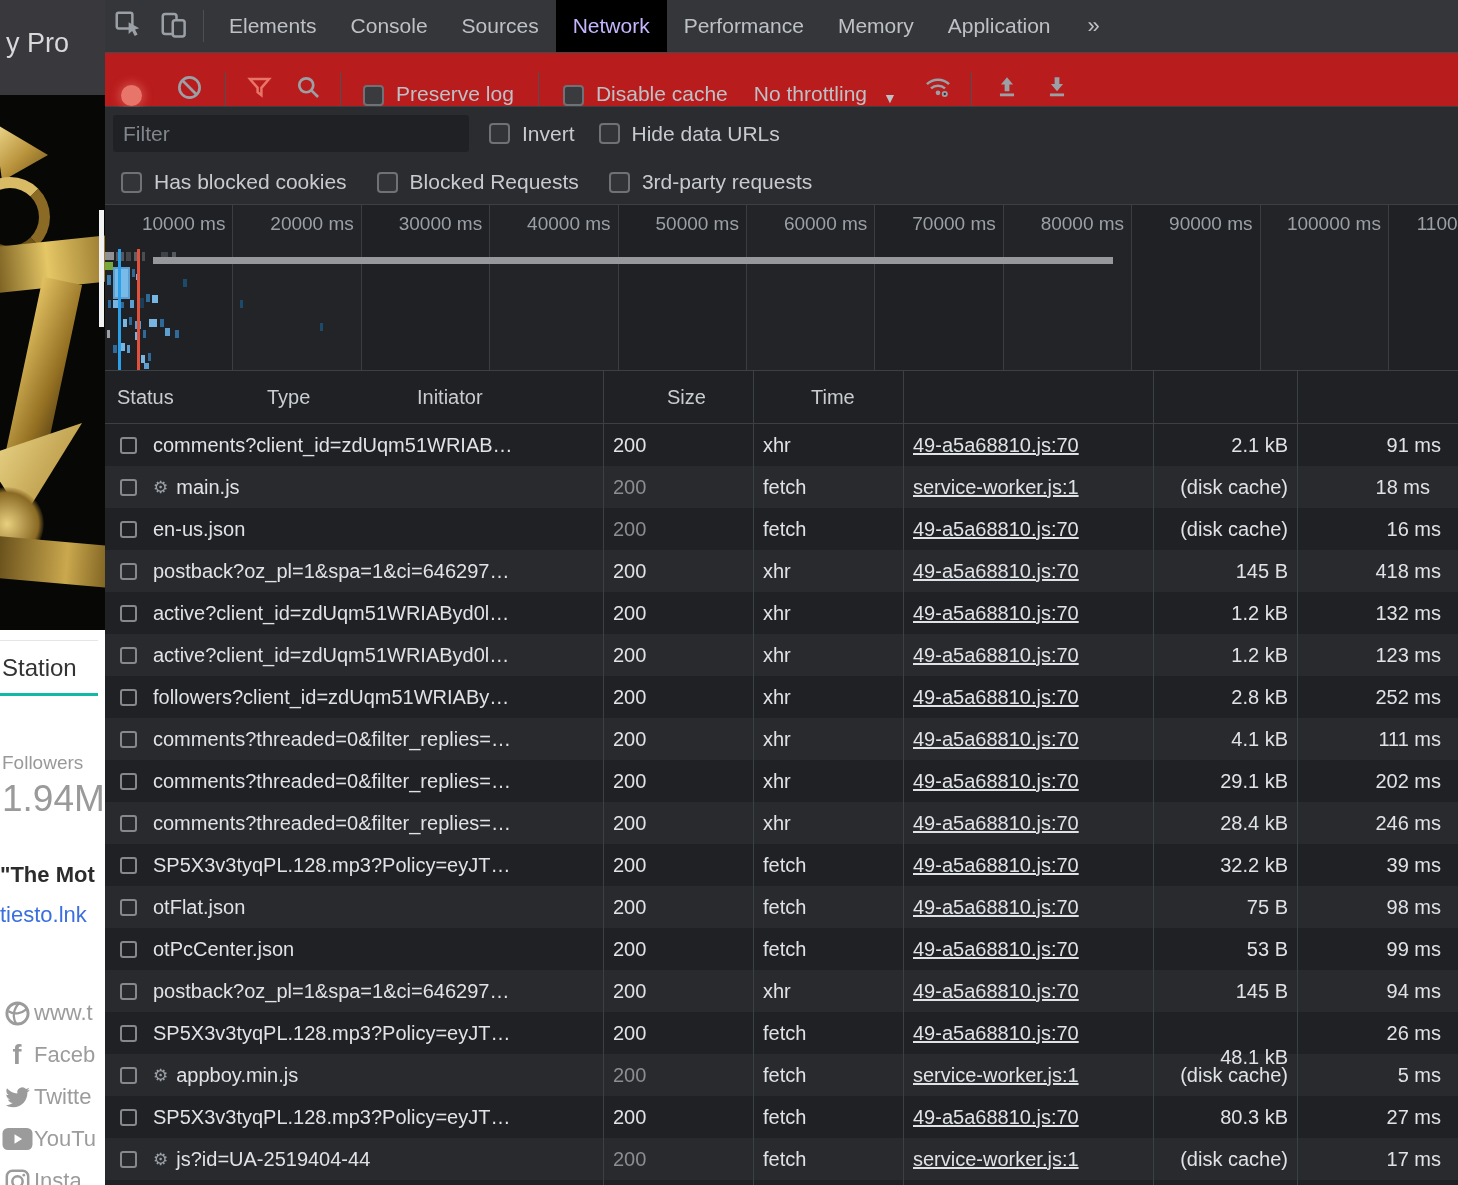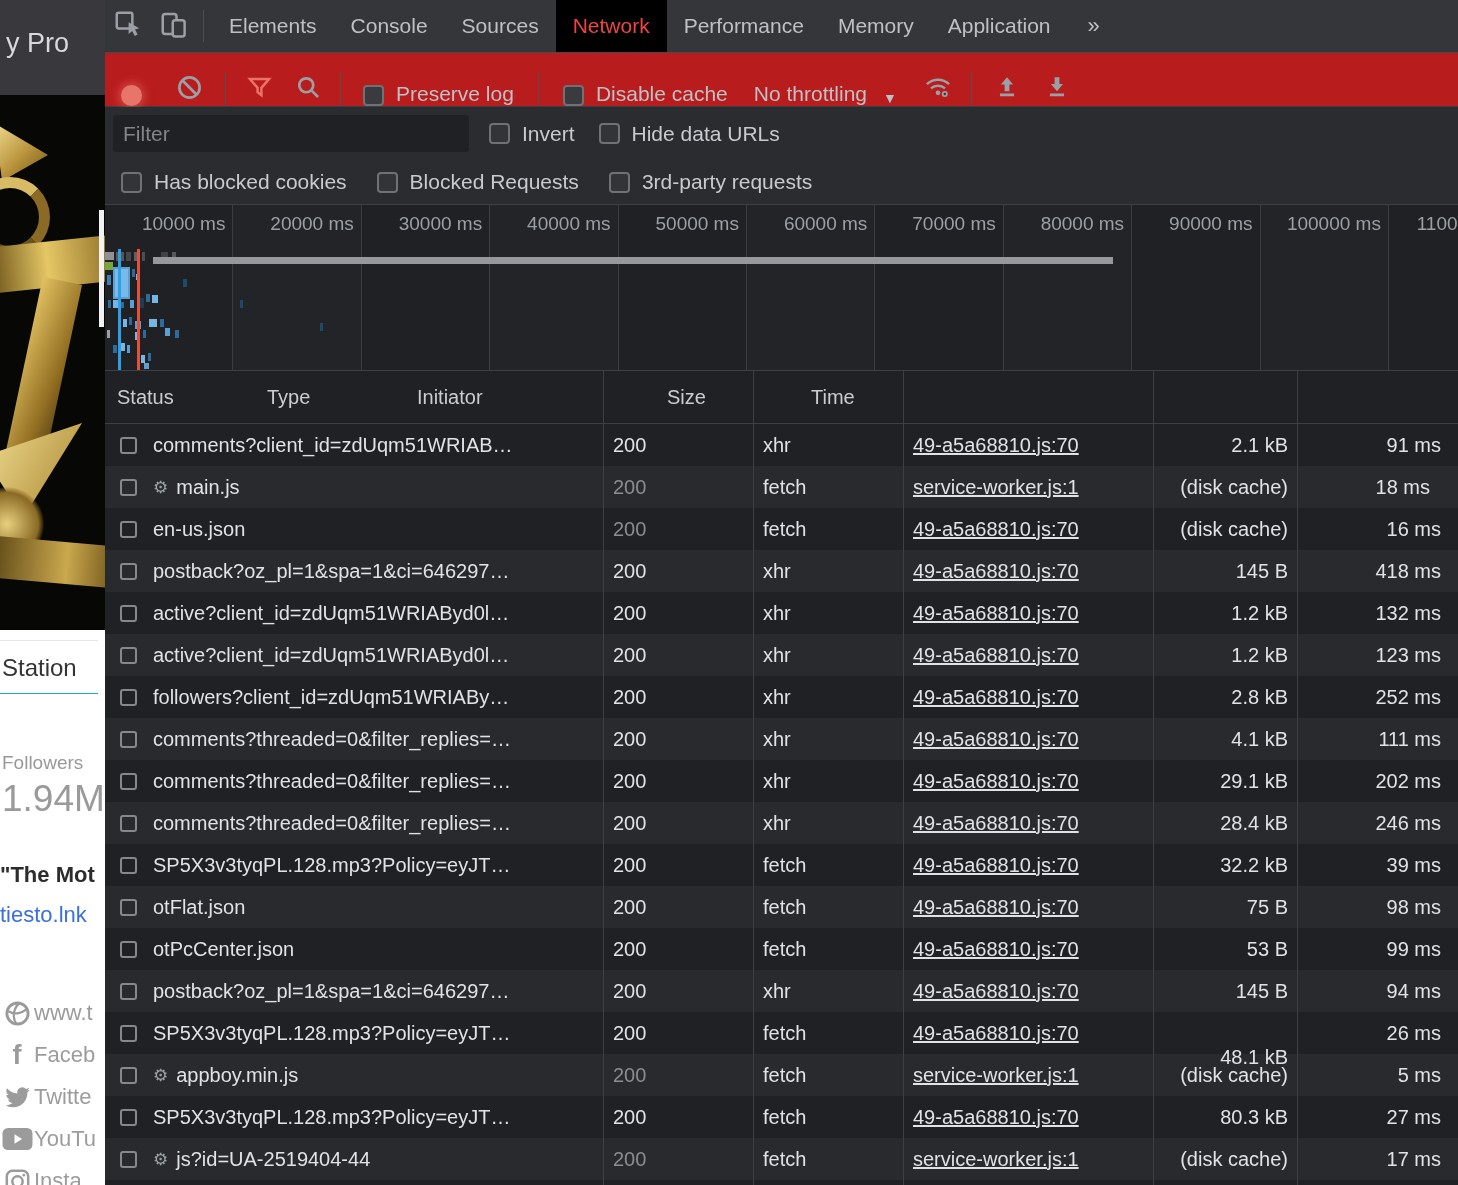--- a/index.html
+++ b/index.html
@@ -19,38 +19,38 @@
   .g4{position:absolute;left:24px;top:184px;width:40px;height:178px;transform:rotate(12deg);
     background:linear-gradient(100deg,#e2c162,#936f22 70%,#5e4716);}
   .g5{position:absolute;left:-16px;top:328px;width:98px;height:95px;
     background:linear-gradient(120deg,#f1dd92,#a9852f);clip-path:polygon(0 35%,100% 0,40% 100%);}
   .g6{position:absolute;left:-30px;top:392px;width:74px;height:74px;border-radius:50%;
     background:radial-gradient(circle,#e8cf7f 0%,#8a6a24 60%,transparent 72%);}
   .g7{position:absolute;left:-10px;top:446px;width:128px;height:42px;transform:rotate(5deg);
     background:linear-gradient(90deg,#5e4716,#caa84e 60%,#6e5318);}
   .page-white{position:absolute;left:0;top:630px;width:105px;height:555px;background:#fff;}
   .station-row{position:absolute;left:0;top:10px;width:98px;height:52px;border-top:1px solid #e5e5e5;
-    border-bottom:1px solid #14b8a6;color:#333;font-size:24px;}
+    border-bottom:3px solid #14b8a6;color:#333;font-size:24px;}
   .station-row span{position:absolute;left:2px;top:13px;white-space:nowrap;}
   .followers-label{position:absolute;left:2px;top:122px;color:#999;font-size:19px;white-space:nowrap;}
   .followers-count{position:absolute;left:2px;top:148px;color:#9a9a9a;font-size:37px;white-space:nowrap;}
   .quote{position:absolute;left:0px;top:232px;color:#2c2c2c;font-weight:bold;font-size:22px;white-space:nowrap;}
   .page-link{position:absolute;left:0px;top:272px;color:#3b6fe0;font-size:22px;white-space:nowrap;}
   #social-list{position:absolute;left:0;top:362px;width:105px;}
   .social-row{height:42px;display:flex;align-items:center;color:#9c9c9c;font-size:22px;white-space:nowrap;}
   .social-ic{width:34px;display:flex;justify-content:center;align-items:center;flex:none;}
   .page-scrollbar{position:absolute;left:99px;top:210px;width:5px;height:117px;background:#f2f2f2;z-index:6;}
   
   .devtools{position:absolute;left:105px;top:0;width:1353px;height:1185px;background:#202124;color:#dfe2e6;}
   .tabbar{position:absolute;left:0;top:0;width:1353px;height:53px;background:#35363a;display:flex;
     align-items:stretch;border-bottom:1px solid #47484c;box-sizing:border-box;}
   .tabbar .icbtn{display:flex;align-items:center;padding:0 8px;}
   .tb-sep{width:1px;height:32px;background:#4d4f53;margin:10px 8px 0 6px;}
   .tab{display:flex;align-items:center;padding:0 17px;font-size:21px;color:#bdc1c6;white-space:nowrap;}
-  .tab.sel{background:#000;color:#ef4444;}
+  .tab.sel{background:#000;color:#c4b5fd;}
   .more-tabs{display:flex;align-items:center;padding:0 20px;font-size:22px;color:#bdc1c6;}
   .toolbar{position:absolute;left:0;top:53px;width:1353px;height:54px;background:#b91c1c;display:flex;
     align-items:flex-end;padding-left:16px;box-sizing:border-box;border-bottom:1px solid #3c4043;font-size:21px;color:#bdc1c6;}
   .rec-dot{width:21px;height:21px;border-radius:50%;background:#e8756a;box-shadow:0 0 9px 3px rgba(232,117,106,.45);
     margin-right:34px;flex:none;}
   .v-sep{width:1px;height:34px;background:#4d4f53;flex:none;}
   .cb{width:21px;height:21px;border:2px solid #6e7276;border-radius:4px;background:#3a3b3f;box-sizing:border-box;flex:none;}
   .chev{font-size:14px;color:#bdc1c6;}
   .filterbar{position:absolute;left:0;top:107px;width:1353px;height:53px;background:#2b2c30;display:flex;
     align-items:center;padding-left:8px;box-sizing:border-box;font-size:21px;color:#c7cbd0;overflow:hidden;}

